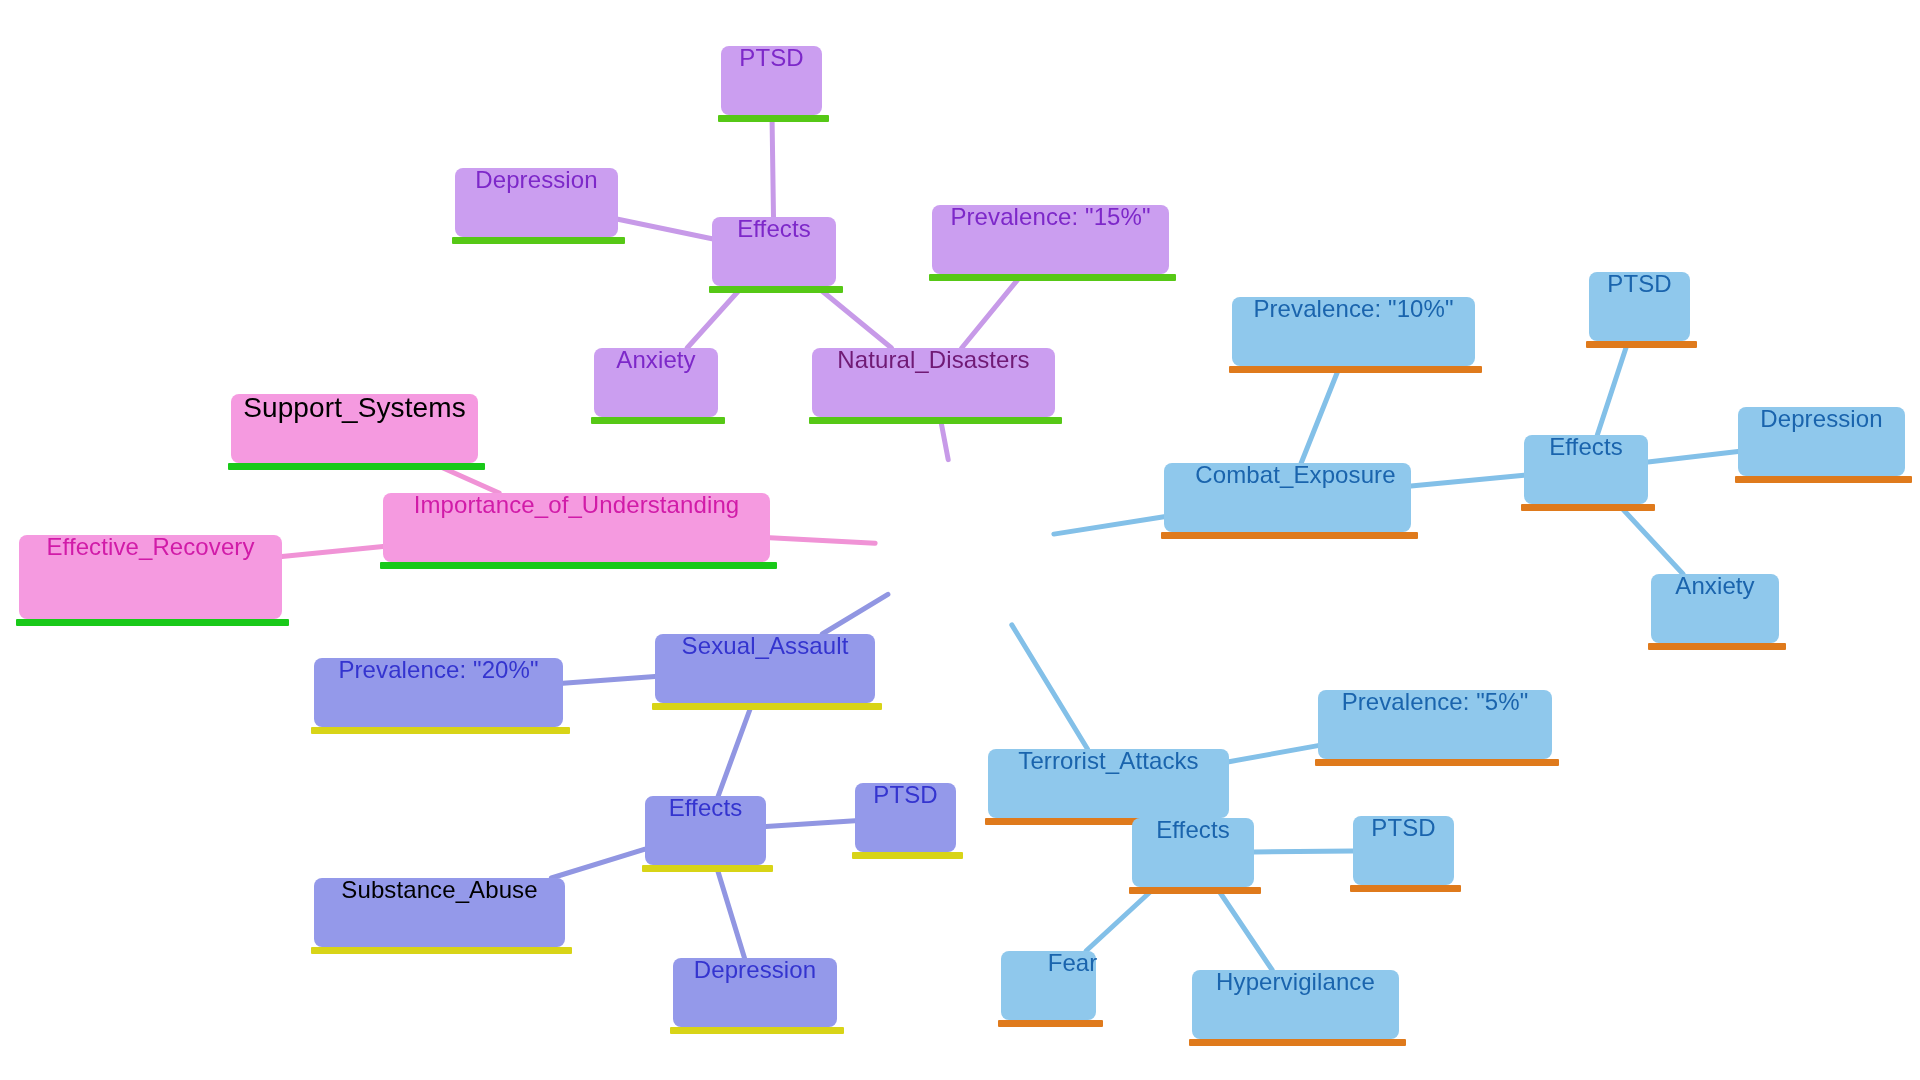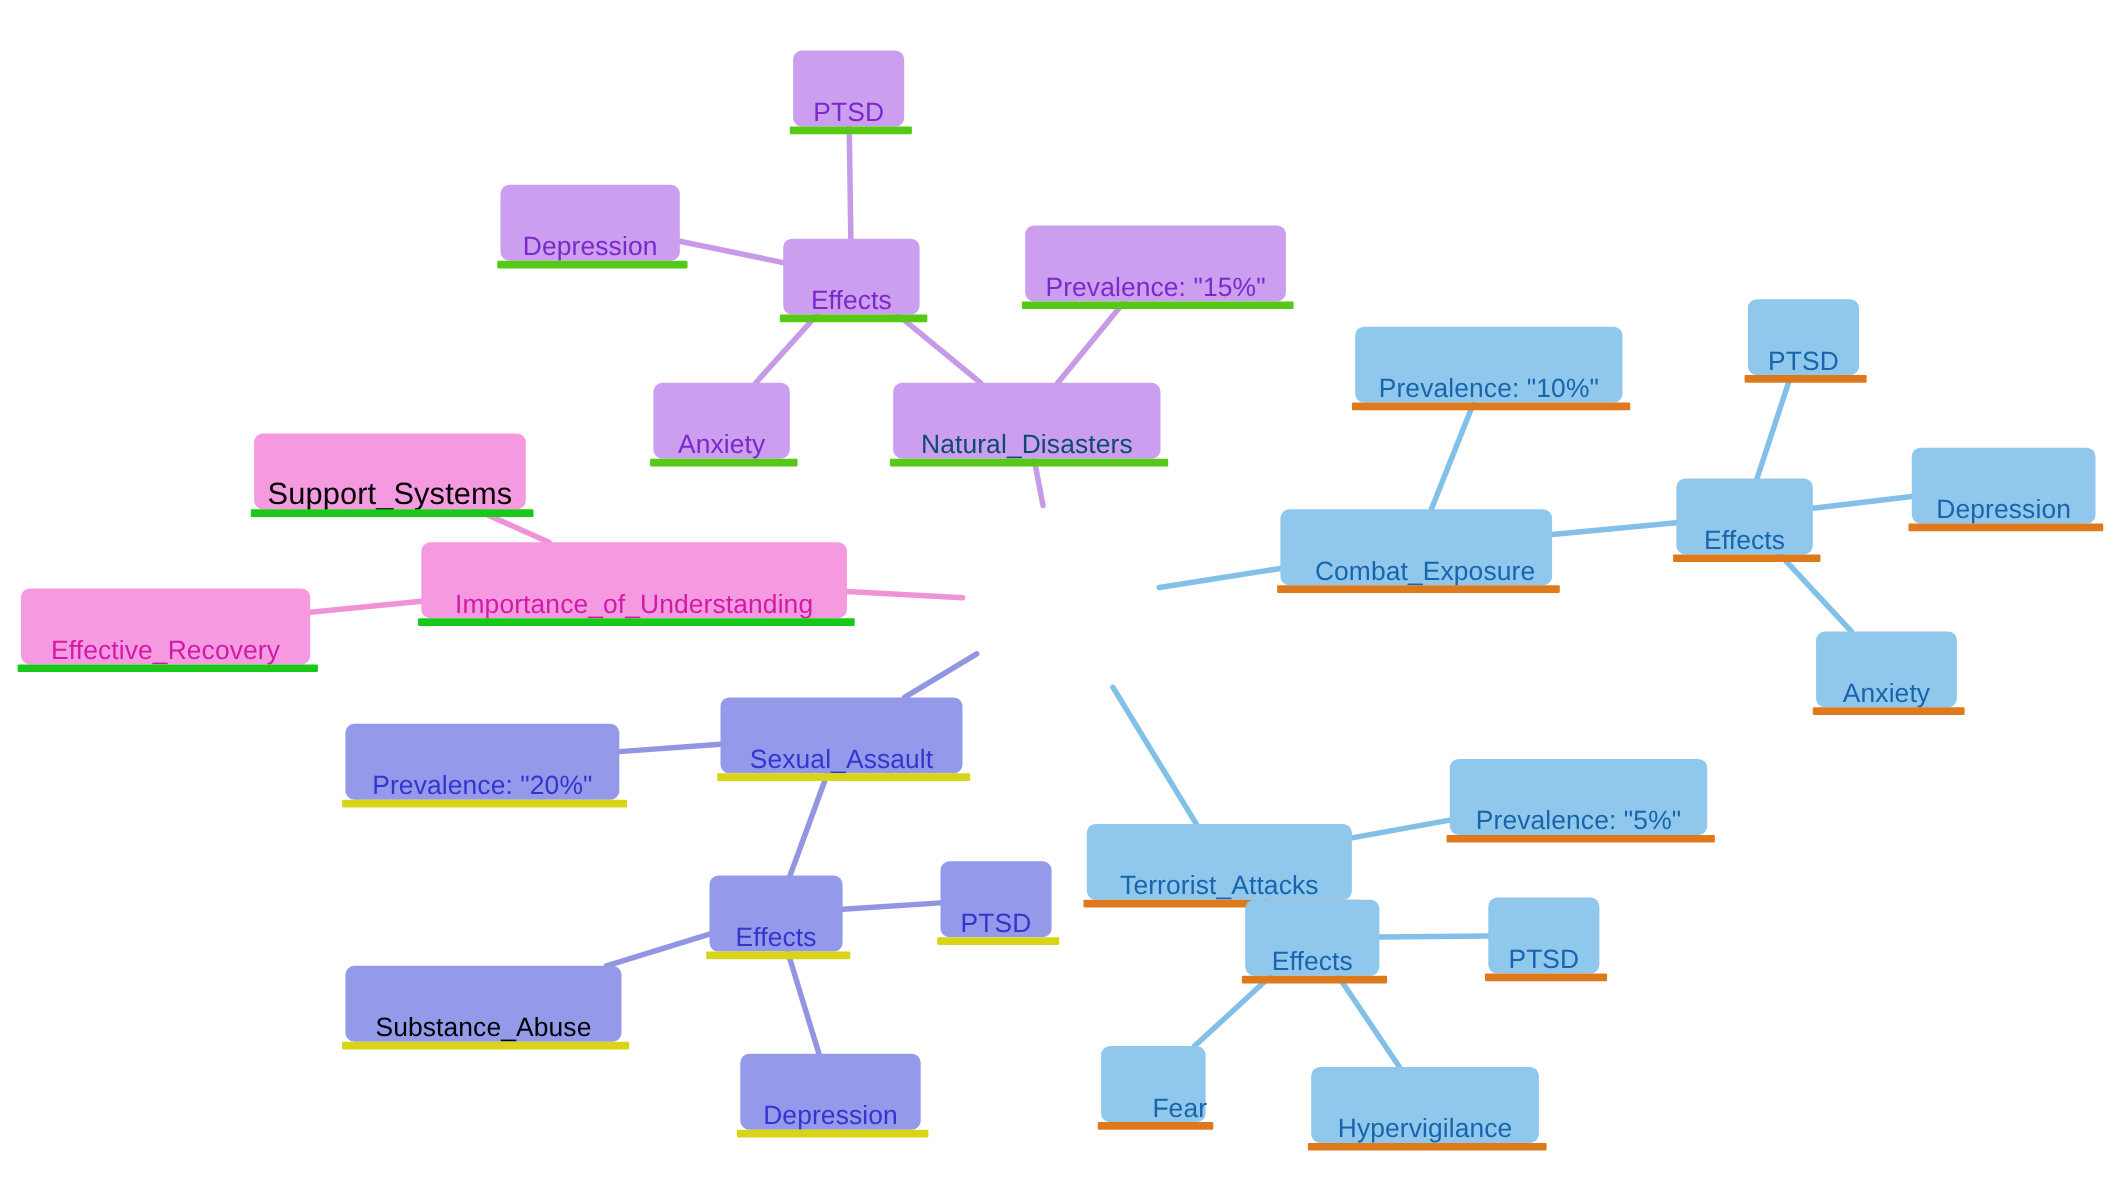--- a/index.html
+++ b/index.html
@@ -23,21 +23,21 @@
     left: 0;
     top: 0;
     width: 1920px;
     height: 1080px;
     pointer-events: none;
   }
   .node {
     position: absolute;
     box-sizing: border-box;
     display: flex;
-    align-items: flex-end;
+    align-items: flex-start;
     justify-content: center;
     border-radius: 8px;
     white-space: nowrap;
     letter-spacing: 0.1px;
     user-select: none;
   }
   .node .label {
     display: block;
     line-height: 1;
   }
@@ -108,33 +108,33 @@
         <span class="accent" style="background: rgb(86, 200, 22);"></span>
       </div>
       <div class="node" style="left: 932px; top: 205px; width: 237px; height: 69px; background: rgb(203, 158, 240); color: rgb(125, 40, 201); font-size: 24px;">
         <span class="label">Prevalence: "15%"</span>
         <span class="accent" style="background: rgb(86, 200, 22);"></span>
       </div>
       <div class="node" style="left: 594px; top: 348px; width: 124px; height: 69px; background: rgb(203, 158, 240); color: rgb(125, 40, 201); font-size: 24px;">
         <span class="label">Anxiety</span>
         <span class="accent" style="background: rgb(86, 200, 22);"></span>
       </div>
-      <div class="node" style="left: 812px; top: 348px; width: 243px; height: 69px; background: rgb(203, 158, 240); color: #0c4a6e; font-size: 24px;">
+      <div class="node" style="left: 812px; top: 348px; width: 243px; height: 69px; background: rgb(203, 158, 240); color: #701a75; font-size: 24px;">
         <span class="label">Natural_Disasters</span>
         <span class="accent" style="background: rgb(86, 200, 22);"></span>
       </div>
       <div class="node" style="left: 231px; top: 394px; width: 247px; height: 69px; background: rgb(245, 154, 224); color: #000000; font-size: 28px;">
         <span class="label">Support_Systems</span>
         <span class="accent" style="background: rgb(25, 201, 25);"></span>
       </div>
       <div class="node" style="left: 383px; top: 493px; width: 387px; height: 69px; background: rgb(245, 154, 224); color: rgb(209, 27, 168); font-size: 24px;">
         <span class="label">Importance_of_Understanding</span>
         <span class="accent" style="background: rgb(25, 201, 25);"></span>
       </div>
-      <div class="node" style="left: 19px; top: 535px; width: 263px; height: 69px; background: rgb(245, 154, 224); color: rgb(209, 27, 168); font-size: 24px;">
+      <div class="node" style="left: 19px; top: 535px; width: 263px; height: 84px; background: rgb(245, 154, 224); color: rgb(209, 27, 168); font-size: 24px;">
         <span class="label">Effective_Recovery</span>
         <span class="accent" style="background: rgb(25, 201, 25);"></span>
       </div>
       <div class="node" style="left: 1232px; top: 297px; width: 243px; height: 69px; background: rgb(143, 200, 236); color: rgb(26, 100, 173); font-size: 24px;">
         <span class="label">Prevalence: "10%"</span>
         <span class="accent" style="background: rgb(223, 122, 28);"></span>
       </div>
       <div class="node" style="left: 1164px; top: 463px; width: 247px; height: 69px; background: rgb(143, 200, 236); color: rgb(26, 100, 173); font-size: 24px; padding-left: 16px;">
         <span class="label">Combat_Exposure</span>
         <span class="accent" style="background: rgb(223, 122, 28);"></span>

